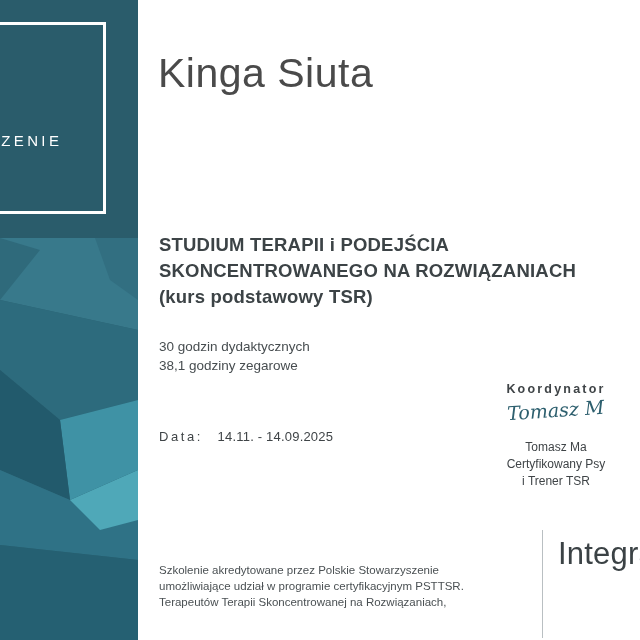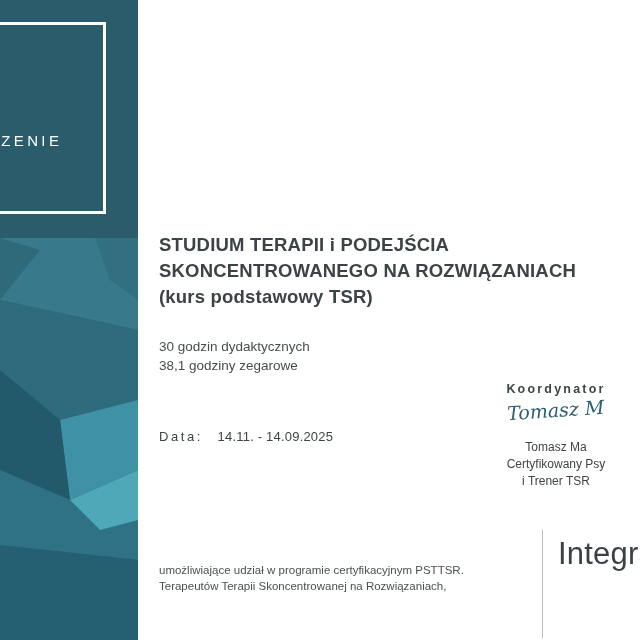--- a/index.html
+++ b/index.html
@@ -209,20 +209,21 @@
       <polygon points="70,500 138,470 138,520 100,530" fill="#4fa8b8"></polygon>
       <polygon points="0,238 40,250 0,300" fill="#2f6a7b"></polygon>
       <polygon points="95,238 138,238 138,300 110,280" fill="#326f81"></polygon>
     </svg>
     <div class="band-frame"></div>
     <div class="band-title">UKOŃCZENIE</div>
   </div>
 
   <div class="main">
 
+    <div class="recipient-name">Kinga Siuta</div>
 
 
     <div class="course-title">
       <div>STUDIUM TERAPII i PODEJŚCIA</div>
       <div>SKONCENTROWANEGO NA ROZWIĄZANIACH</div>
       <div class="line3">(kurs podstawowy TSR)</div>
     </div>
 
     <div class="hours">
       <div>30 godzin dydaktycznych</div>
@@ -239,20 +240,21 @@
       <div class="coord-label">Koordynator</div>
       <div class="coord-signature">Tomasz M</div>
       <div class="coord-lines">
         <div>Tomasz Ma</div>
         <div>Certyfikowany Psy</div>
         <div>i Trener TSR</div>
       </div>
     </div>
 
     <div class="footer-note">
+      <div>Szkolenie akredytowane przez Polskie Stowarzyszenie</div>
       <div>umożliwiające udział w programie certyfikacyjnym PSTTSR.</div>
       <div>Terapeutów Terapii Skoncentrowanej na Rozwiązaniach,</div>
     </div>
 
     <div class="logo-divider"></div>
     <div class="logo-text">Integra</div>
   </div>
 </div>
 
 </body></html>

